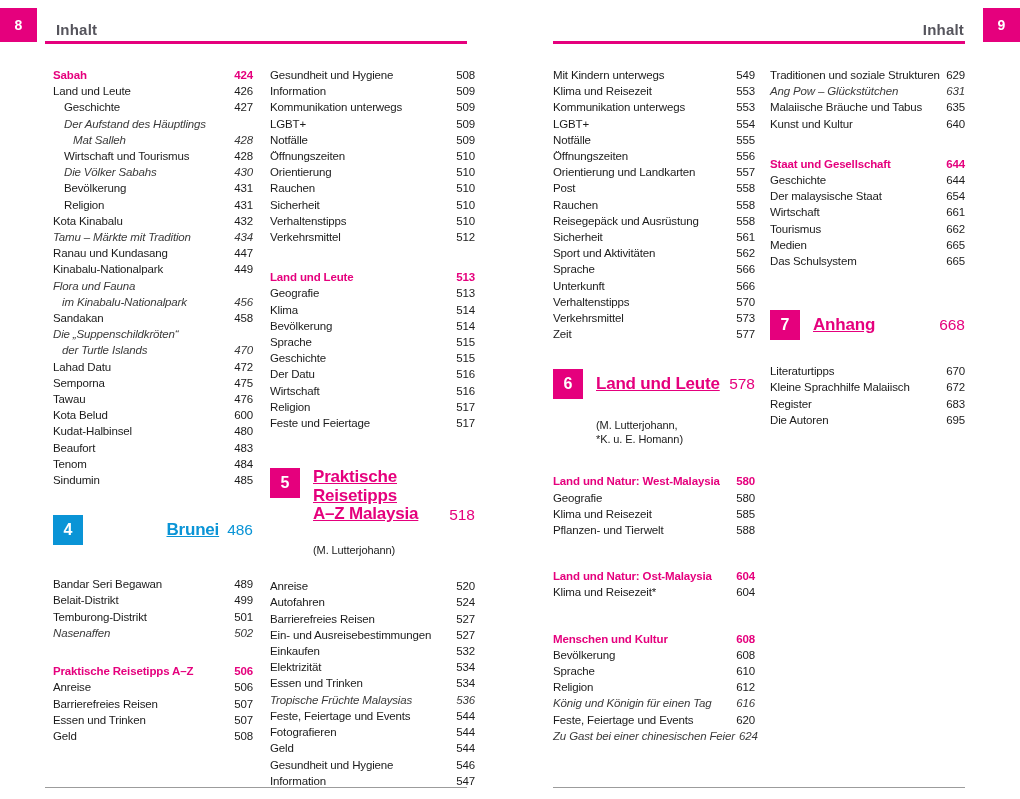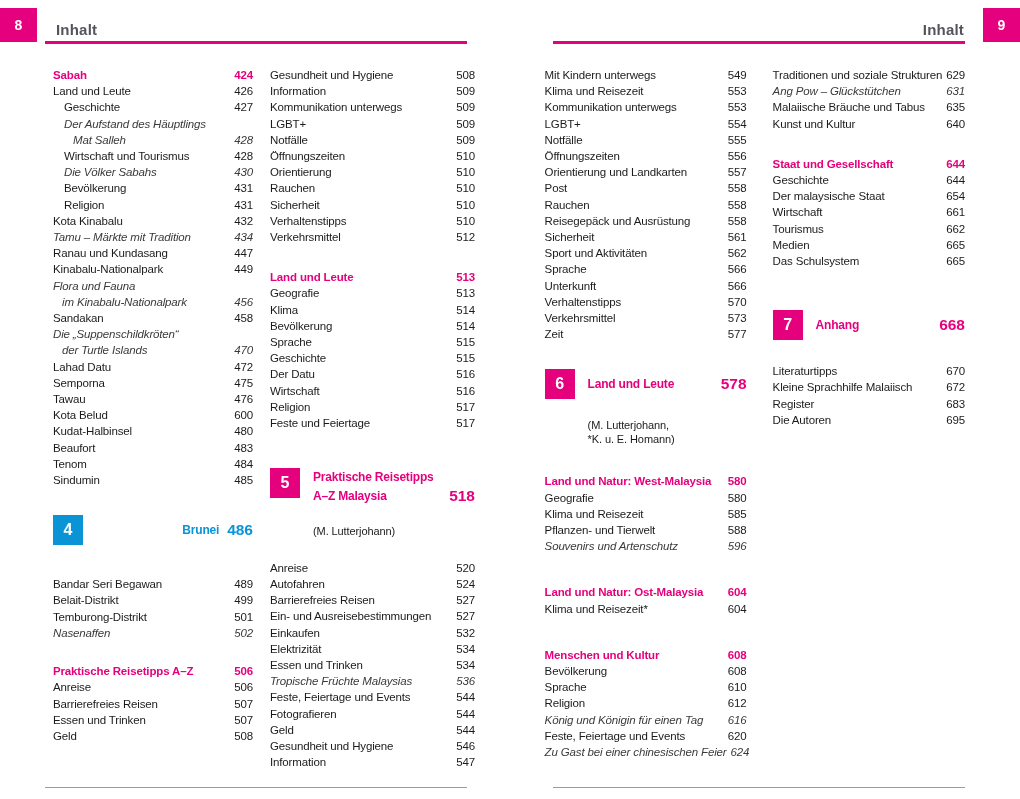--- a/index.html
+++ b/index.html
@@ -22,21 +22,21 @@
   .page-right .header-title{right:56px;}
   .header-rule{position:absolute;top:41px;height:3px;background:var(--accent);}
   .page-left .header-rule{left:45px;width:422px;}
   .page-right .header-rule{left:43px;width:412px;}
   .footer-rule{position:absolute;bottom:11px;height:1px;background:#9c9c9c;}
   .page-left .footer-rule{left:45px;width:422px;}
   .page-right .footer-rule{left:43px;width:412px;}
 
   .columns{position:absolute;top:67px;display:flex;}
   .page-left .columns{left:53px;width:422px;gap:17px;}
-  .page-right .columns{left:43px;width:412px;gap:26px;justify-content:flex-end;}
+  .page-right .columns{left:43px;width:412px;gap:15px;}
   .page-left .col:nth-child(1){width:200px;}
   .page-left .col:nth-child(2){width:205px;}
   .page-right .col:nth-child(1){width:202px;}
   .page-right .col:nth-child(2){width:195px;}
 
   .row{
     display:flex;justify-content:space-between;align-items:baseline;
     font-size:11.5px;line-height:16.2px;letter-spacing:-0.15px;color:var(--ink);
   }
   .row .lbl{white-space:nowrap;padding-right:4px;}
@@ -51,22 +51,22 @@
   .chapter{display:flex;margin:1px 0;}
   .chap-num{
     width:30px;height:30px;flex:0 0 30px;background:var(--accent);color:#fff;
     font-size:16px;font-weight:bold;display:flex;align-items:center;justify-content:center;margin-right:13px;
   }
   .chapter.blue .chap-num{background:var(--blue);}
   .chap-body{flex:1;min-width:0;}
   .chap-main{display:flex;align-items:flex-end;}
   .chapter.single .chap-main{align-items:center;min-height:30px;}
   .chap-titles{flex:1;}
-  .chap-title-line{font-size:12px;font-weight:bold;color:var(--accent);line-height:18.5px;letter-spacing:-0.2px;}
-  .chap-page{font-size:15.5px;font-weight:bold;color:var(--accent);padding-left:8px;white-space:nowrap;}
+  .chap-title-line{font-size:17px;font-weight:bold;color:var(--accent);line-height:18.5px;letter-spacing:-0.2px;text-decoration:underline;}
+  .chap-page{font-size:15.5px;font-weight:normal;color:var(--accent);padding-left:8px;white-space:nowrap;}
   .chapter.blue .chap-title-line,.chapter.blue .chap-page{color:var(--blue);text-align:right;}
   .chap-sub{font-size:11px;color:var(--ink);line-height:13.5px;margin-top:20px;letter-spacing:-0.1px;}
 </style>
 </head>
 <body>
 
 <div class="spread">
 
   <div class="page page-left">
     <div class="page-tab">8</div>
@@ -492,24 +492,20 @@
             <span class="pg">580</span>
           </div>
           <div class="row">
             <span class="lbl">Klima und Reisezeit</span>
             <span class="pg">585</span>
           </div>
           <div class="row">
             <span class="lbl">Pflanzen- und Tierwelt</span>
             <span class="pg">588</span>
           </div>
-          <div class="row ital">
-            <span class="lbl">Souvenirs und Artenschutz</span>
-            <span class="pg">596</span>
-          </div>
           <div class="gap" style="height: 30px;"></div>
           <div class="row sect">
             <span class="lbl">Land und Natur: Ost-Malaysia</span>
             <span class="pg">604</span>
           </div>
           <div class="row">
             <span class="lbl">Klima und Reisezeit*</span>
             <span class="pg">604</span>
           </div>
           <div class="gap" style="height: 30px;"></div>

